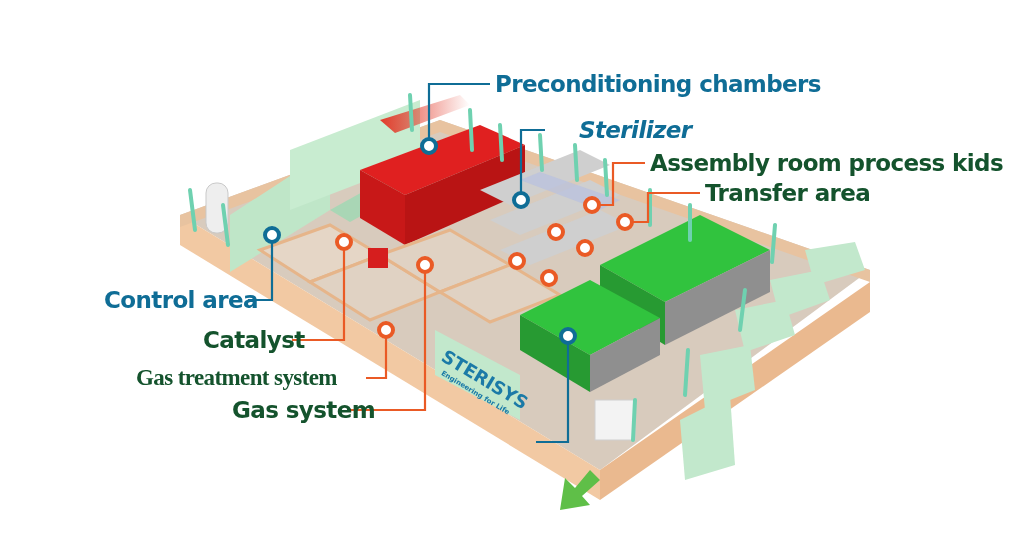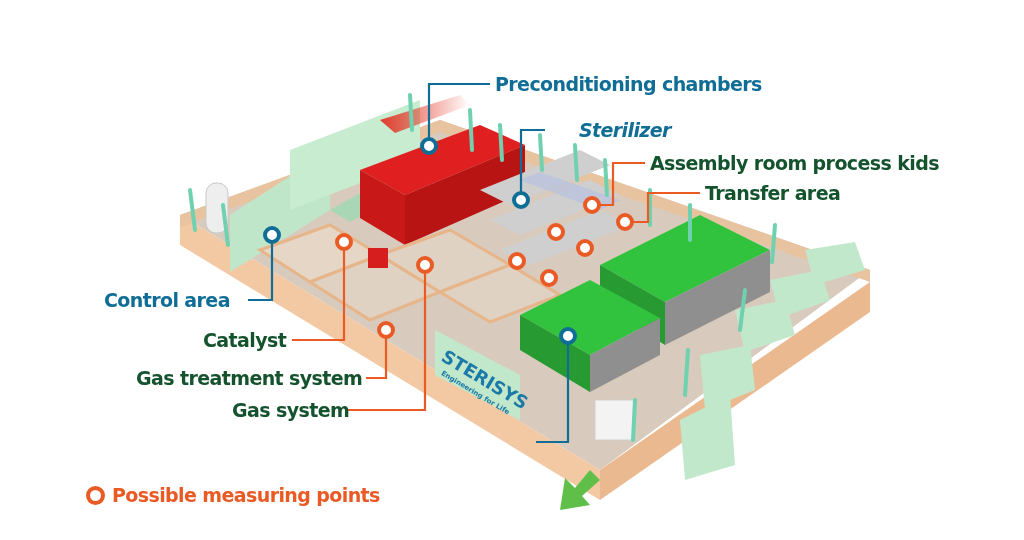--- a/index.html
+++ b/index.html
@@ -1,18 +1,18 @@
 <!DOCTYPE html>
 <html><head>
 <meta charset="utf-8">
 <style>
   html, body { margin:0; padding:0; background:#ffffff; }
   body { width:1024px; height:540px; position:relative; overflow:hidden; font-family:"DejaVu Sans", sans-serif; }
   #stage { position:absolute; left:0; top:0; width:1024px; height:540px; }
-  .lbl { position:absolute; font-weight:bold; font-size:19px; letter-spacing:-0.6px; white-space:nowrap; line-height:22px;text-align:center; }
+  .lbl { position:absolute; font-weight:bold; font-size:23px; letter-spacing:-0.6px; white-space:nowrap; line-height:22px;text-align:center; }
   .blue { color:#0f6d96; }
   .orange { color:#14532d; }
   .legend { position:absolute; left:86px; top:484px; display:flex; align-items:center; gap:7px; }
   .legend .ring { width:11px; height:11px; border:4px solid #ea5a25; border-radius:50%; background:#fff; }
   .legend .txt { font-weight:bold; font-size:19px; color:#ea5a25; letter-spacing:-0.6px; }
 </style>
 </head>
 <body>
 
 <div id="stage">
@@ -148,21 +148,17 @@
     </g>
   </svg>
 
   
   <div class="lbl blue" style="left:495px;top:73px;">Preconditioning chambers</div>
   <div class="lbl blue" style="left:579px;top:119px;font-style:italic;">Sterilizer</div>
   <div class="lbl orange" style="left:650px;top:152px;">Assembly room process kids</div>
   <div class="lbl orange" style="left:705px;top:182px;">Transfer area</div>
   <div class="lbl blue" style="left:104px;top:289px;">Control area</div>
   <div class="lbl orange" style="left:203px;top:329px;">Catalyst</div>
-  <div class="lbl orange" style="left:136px;top:367px;">Gas treatment system</div>
+  <div class="lbl orange" style="left:136px;top:367px;font-family:Liberation Serif, serif;">Gas treatment system</div>
   <div class="lbl orange" style="left:232px;top:399px;">Gas system</div>
 
   
-  <div class="legend">
-    <span class="ring"></span>
-    <span class="txt">Possible measuring points</span>
-  </div>
 </div>
 
 </body></html>

